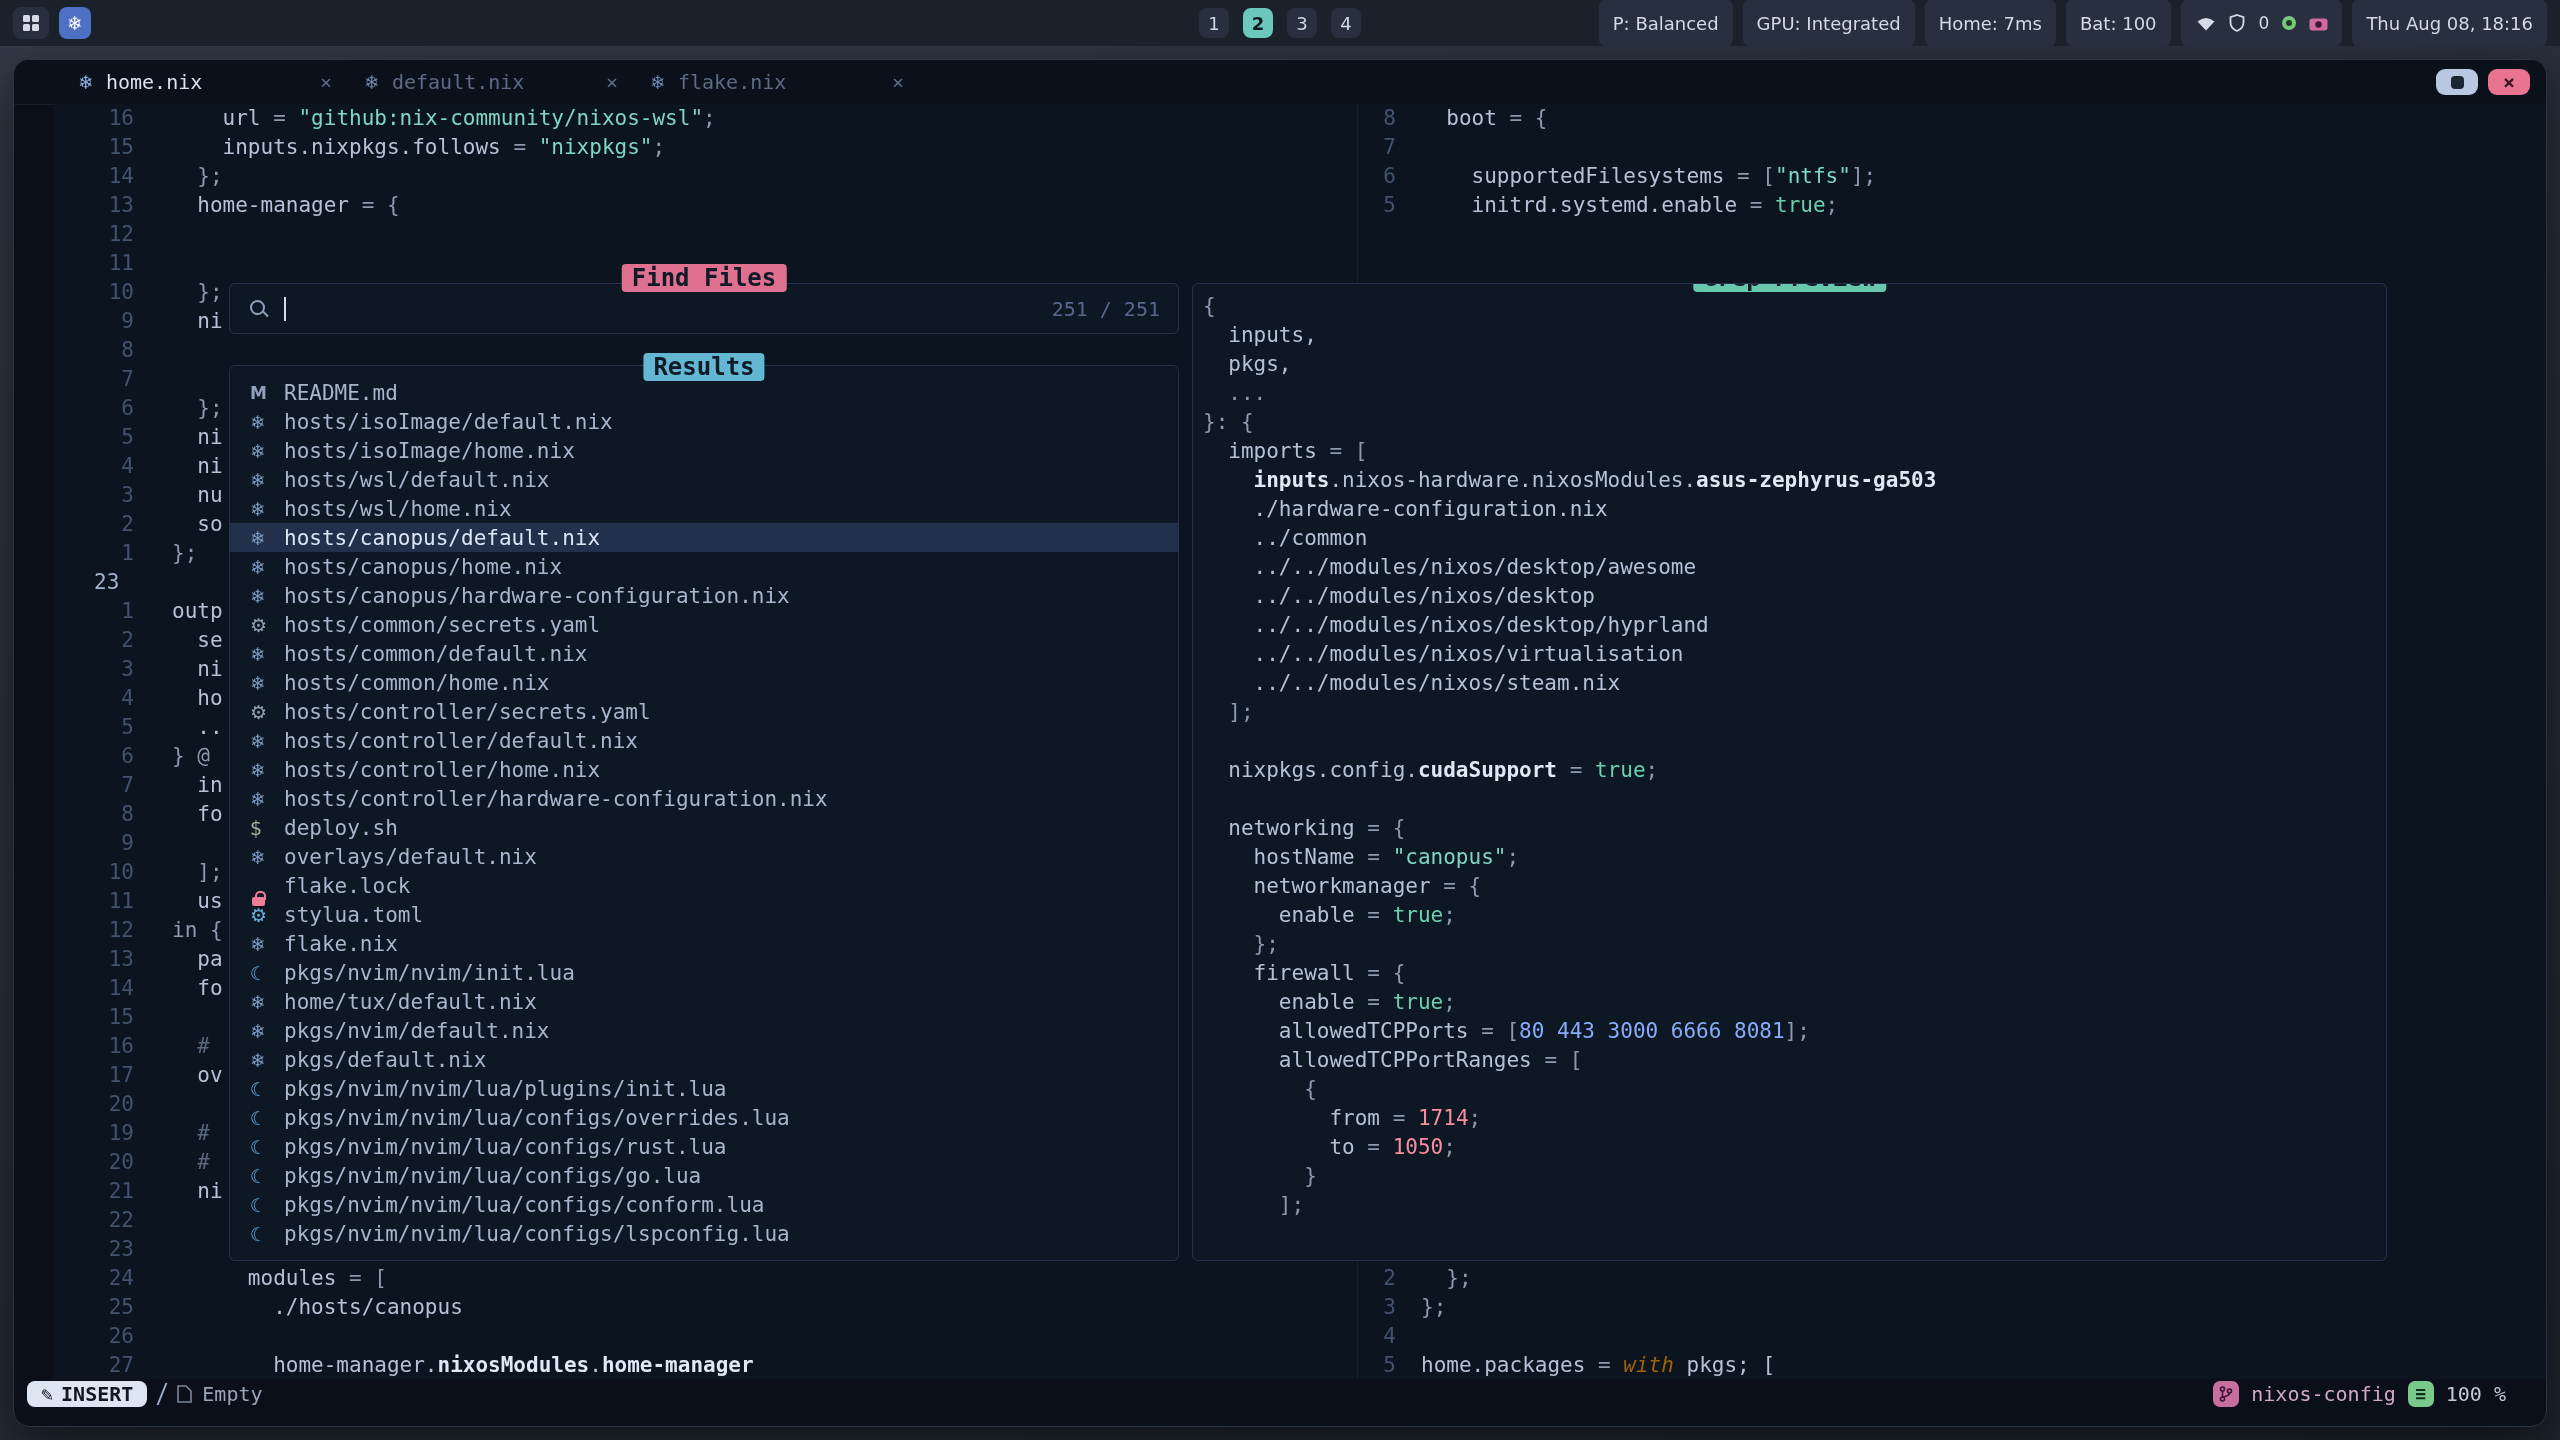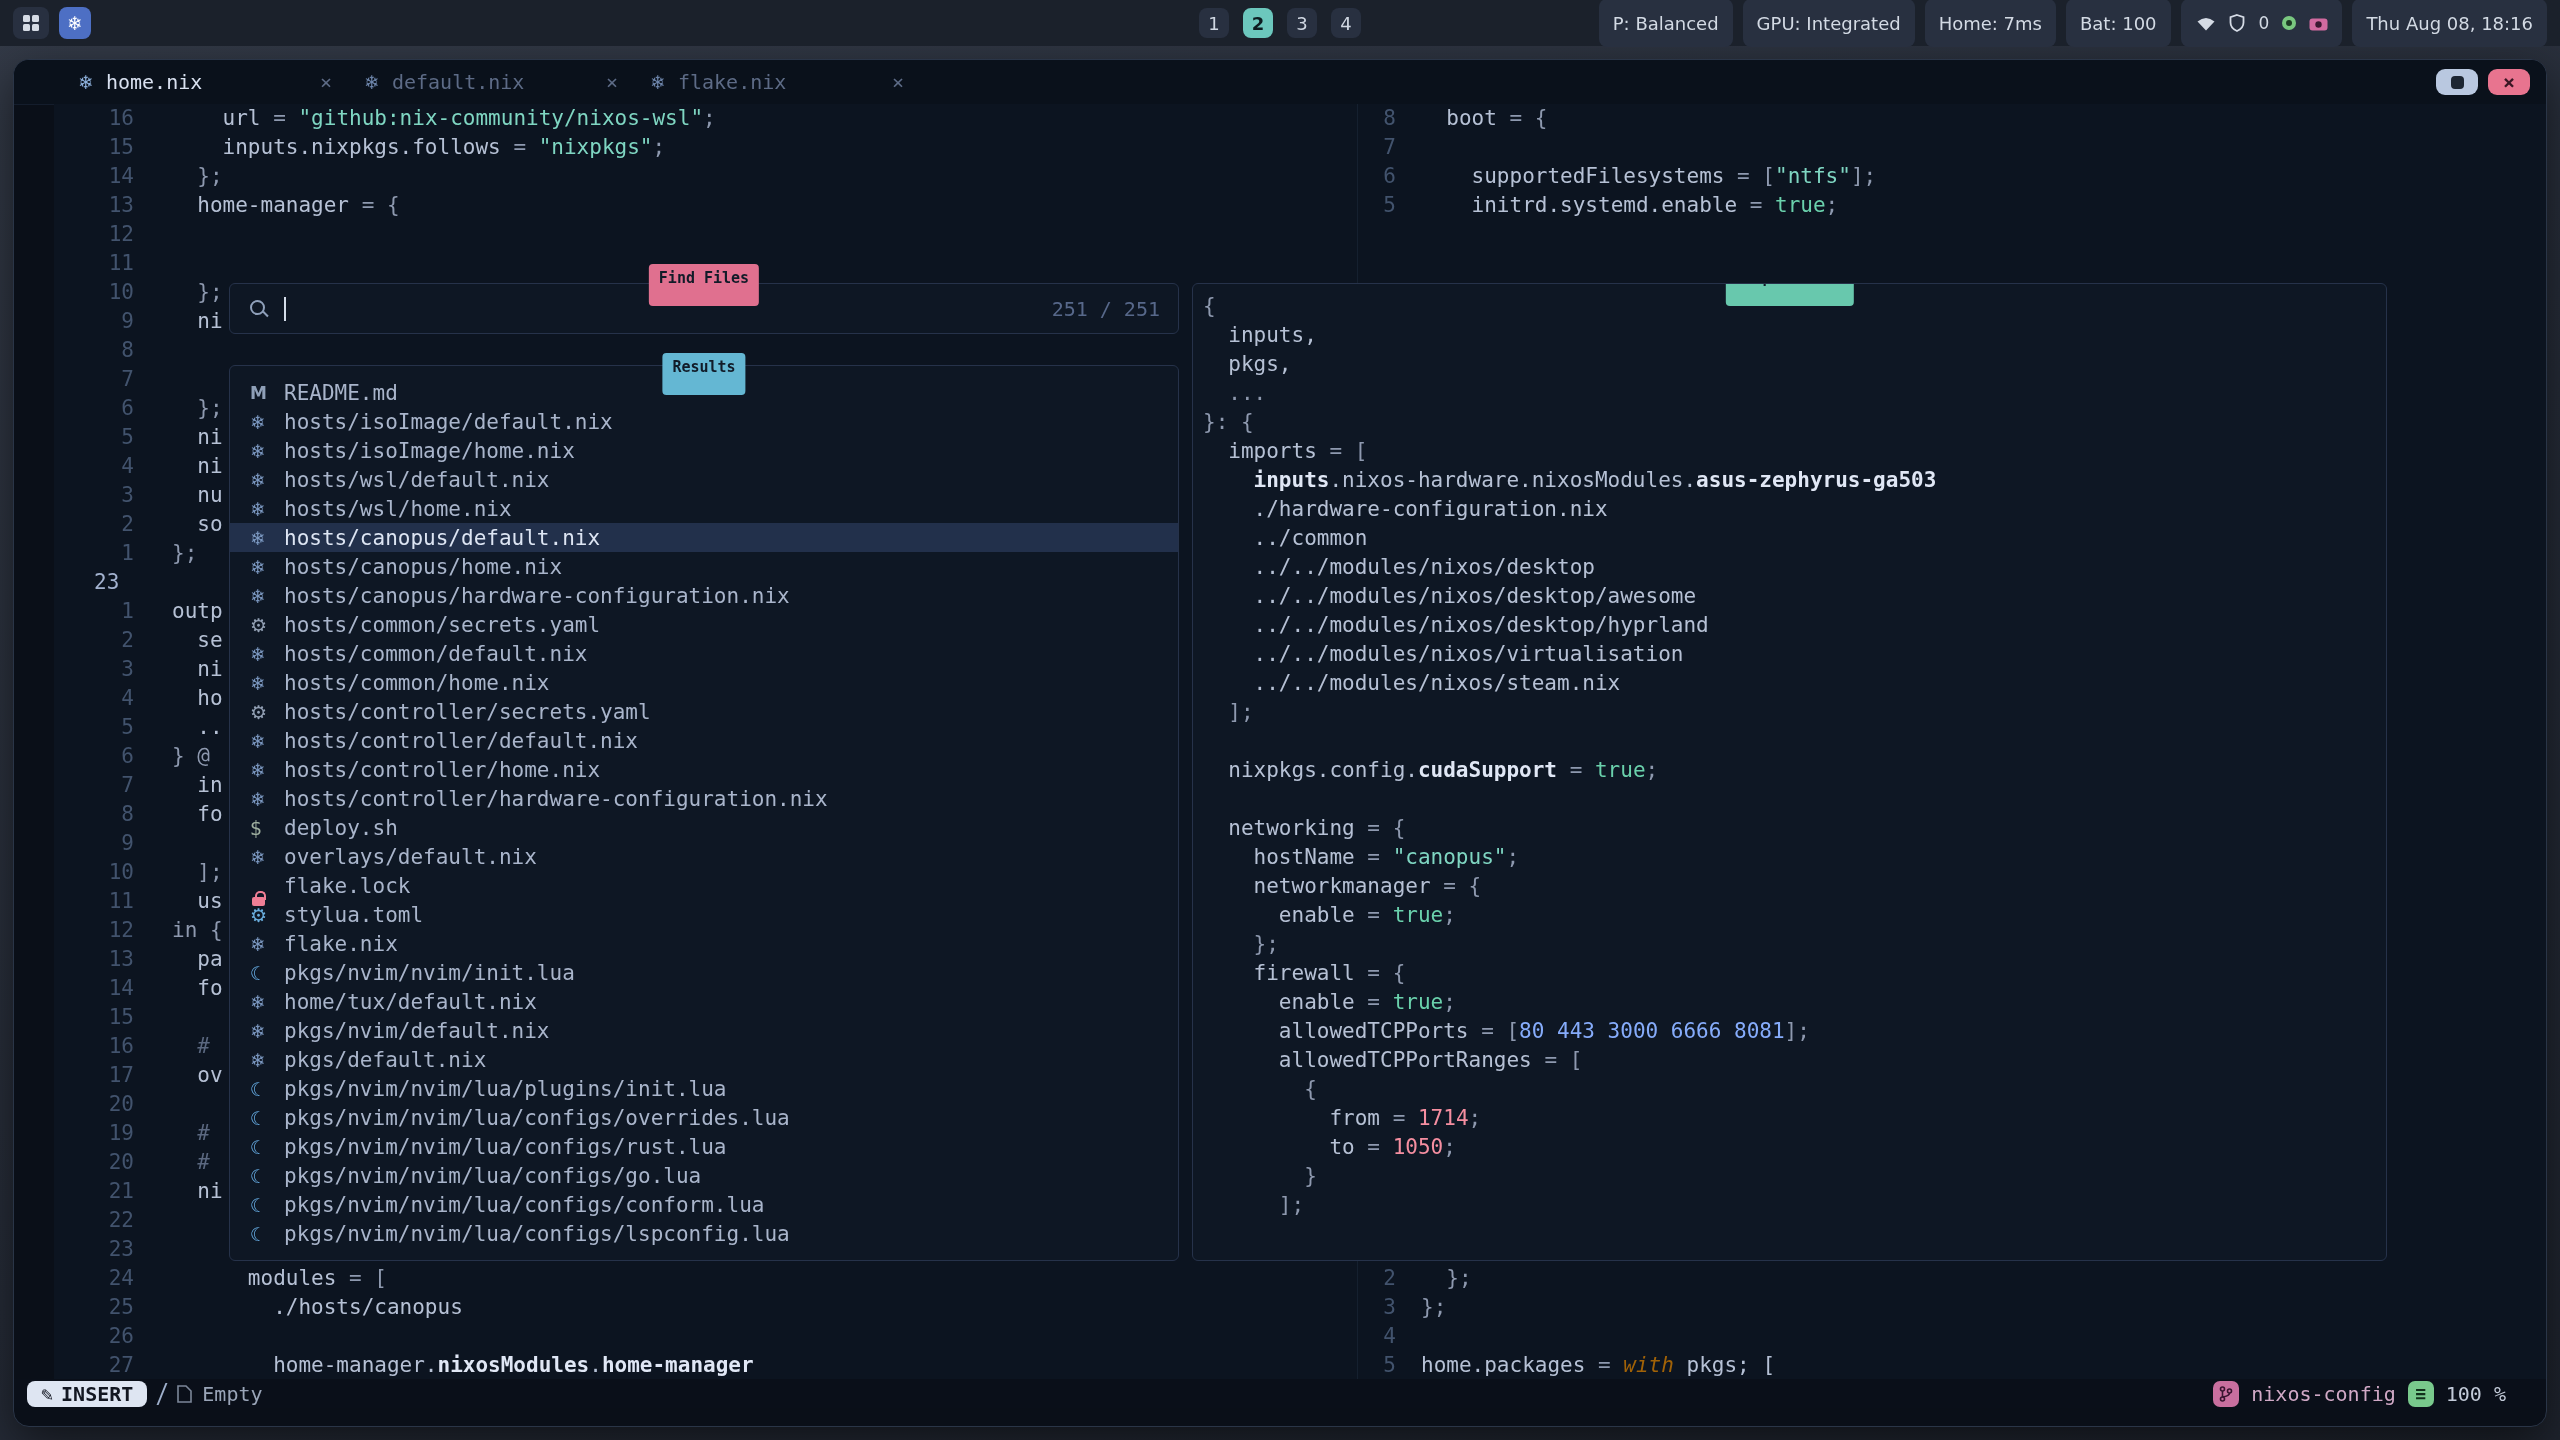--- a/index.html
+++ b/index.html
@@ -52,22 +52,22 @@
   .rrows{position:absolute;top:0;left:1303px;right:0;}
   .rrow{position:absolute;left:0;right:0;display:flex;height:29px;line-height:29px;font-size:21px;white-space:pre;}
   .rln{width:39px;text-align:right;color:#42536d;flex:none;}
   .rrow .code{margin-left:25px;}
   
   .tk-p{color:#b6c1d5}.tk-w{color:#e0e7f5;font-weight:600}.tk-s{color:#7fd6c2}
   .tk-k{color:#a16207;font-style:italic}.tk-n{color:#86acfb}.tk-r{color:#f58ea0}
   .tk-d{color:#8e99af}.tk-t{color:#6ad1ac}.tk-c{color:#5b6880;font-style:italic}
   
   .panel{position:absolute;background:#0e1724;border:1px solid #26324a;border-radius:6px;z-index:5;box-sizing:border-box;}
-  .badge{position:absolute;left:50%;transform:translateX(-50%);font-size:15px;font-weight:700;
-    color:#111b28;padding:0 10px;height:42px;line-height:28px;border-radius:4px;z-index:6;white-space:nowrap;}
+  .badge{position:absolute;left:50%;transform:translateX(-50%);font-size:24px;font-weight:700;
+    color:#111b28;padding:0 10px;height:28px;line-height:28px;border-radius:4px;z-index:6;white-space:nowrap;}
   #find-panel{left:175px;top:179px;width:950px;height:51px;display:flex;align-items:center;padding:0 18px;}
   #find-badge{top:-20px;background:var(--accent-find);}
   #results-panel{left:175px;top:261px;width:950px;height:896px;}
   #results-badge{top:-13px;background:var(--accent-results);}
   #preview-panel{left:1138px;top:179px;width:1195px;height:978px;overflow:hidden;}
   #preview-badge{top:-20px;background:var(--accent-preview);}
   
   .mag{position:relative;width:22px;height:22px;margin-right:14px;flex:none;}
   .mag::before{content:"";position:absolute;left:2px;top:2px;width:11px;height:11px;border:2px solid #8fa0ba;border-radius:50%;}
   .mag::after{content:"";position:absolute;left:14px;top:15px;width:7px;height:2px;background:#8fa0ba;transform:rotate(45deg);}
@@ -294,22 +294,22 @@
       <div id="preview-body">
           <div class="pline"><span class="tk-d">{</span></div>
           <div class="pline"><span class="tk-p">  inputs,</span></div>
           <div class="pline"><span class="tk-p">  pkgs,</span></div>
           <div class="pline"><span class="tk-d">  ...</span></div>
           <div class="pline"><span class="tk-d">}: {</span></div>
           <div class="pline"><span class="tk-p">  imports</span><span class="tk-d"> = [</span></div>
           <div class="pline"><span class="tk-w">    inputs</span><span class="tk-p">.nixos-hardware.nixosModules.</span><span class="tk-w">asus-zephyrus-ga503</span></div>
           <div class="pline"><span class="tk-p">    ./hardware-configuration.nix</span></div>
           <div class="pline"><span class="tk-p">    ../common</span></div>
+          <div class="pline"><span class="tk-p">    ../../modules/nixos/desktop/awesome</span></div>
           <div class="pline"><span class="tk-p">    ../../modules/nixos/desktop</span></div>
-          <div class="pline"><span class="tk-p">    ../../modules/nixos/desktop/awesome</span></div>
           <div class="pline"><span class="tk-p">    ../../modules/nixos/desktop/hyprland</span></div>
           <div class="pline"><span class="tk-p">    ../../modules/nixos/virtualisation</span></div>
           <div class="pline"><span class="tk-p">    ../../modules/nixos/steam.nix</span></div>
           <div class="pline"><span class="tk-d">  ];</span></div>
           <div class="pline"></div>
           <div class="pline"><span class="tk-p">  nixpkgs.config.</span><span class="tk-w">cudaSupport</span><span class="tk-d"> = </span><span class="tk-t">true</span><span class="tk-d">;</span></div>
           <div class="pline"></div>
           <div class="pline"><span class="tk-p">  networking</span><span class="tk-d"> = {</span></div>
           <div class="pline"><span class="tk-p">    hostName</span><span class="tk-d"> = </span><span class="tk-s">"canopus"</span><span class="tk-d">;</span></div>
           <div class="pline"><span class="tk-p">    networkmanager</span><span class="tk-d"> = {</span></div>

